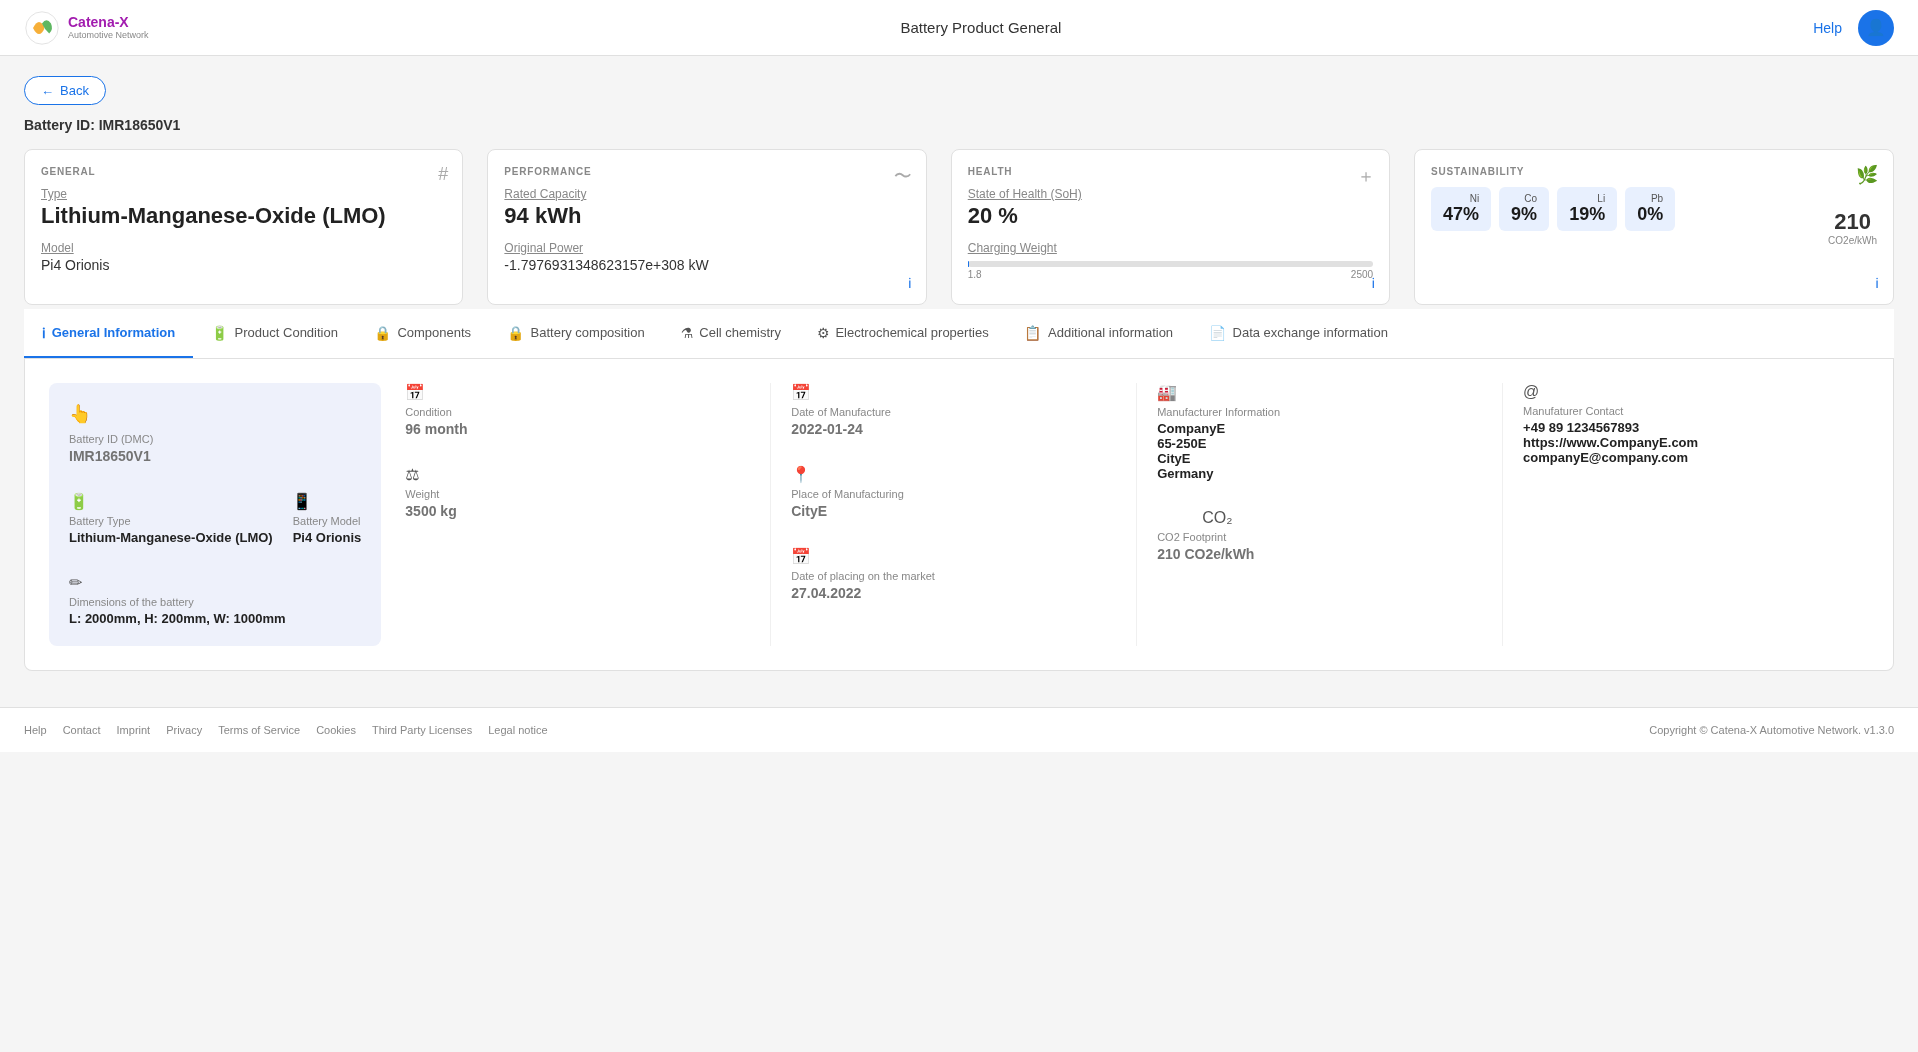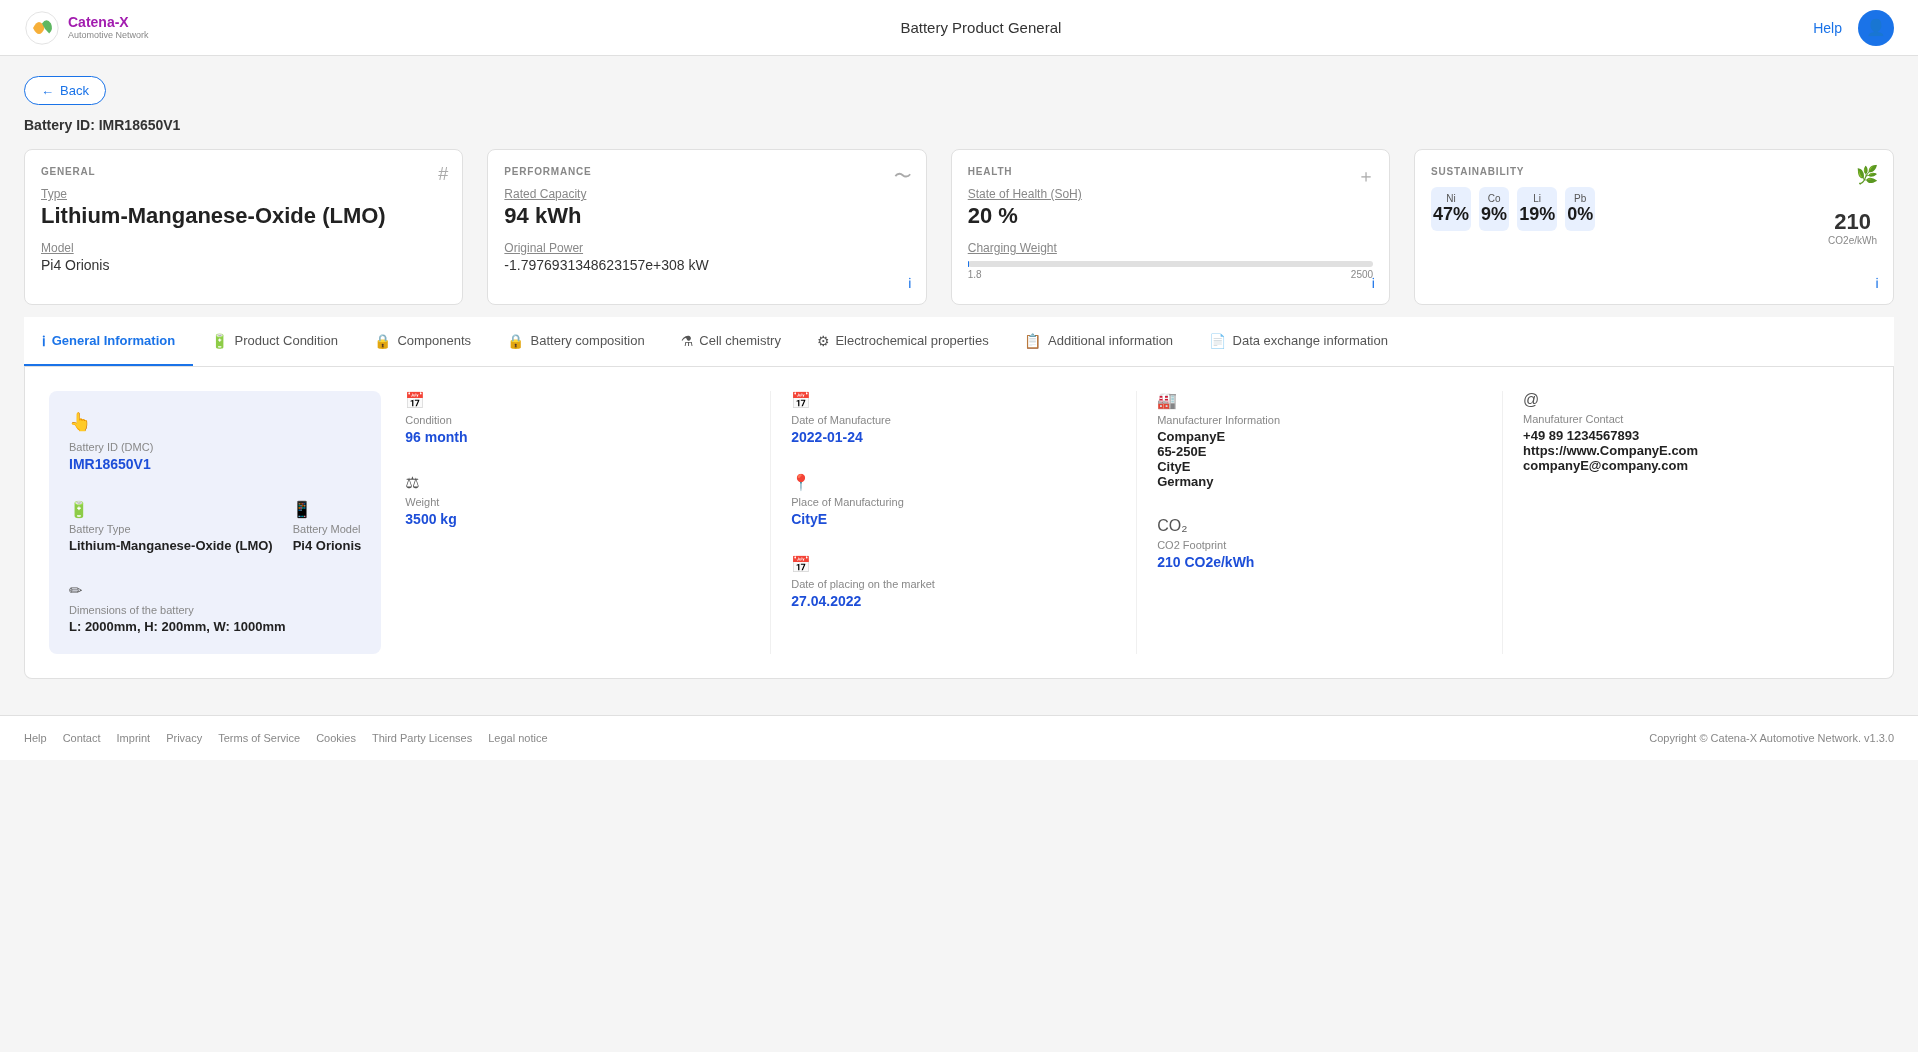--- a/index.html
+++ b/index.html
@@ -27,34 +27,34 @@
     .back-btn {
       display: inline-flex; align-items: center; gap: 6px;
       border: 1.5px solid #1a73e8; color: #1a73e8; background: #fff;
       padding: 6px 16px; border-radius: 20px; cursor: pointer; font-size: 13px; font-weight: 500;
     }
 
     
     .battery-id-header { text-align: left; font-size: 14px; font-weight: 600; color: #333; margin: 12px 0 16px; }
 
     
-    .cards-row { display: flex; gap: 24px; margin-bottom: 12px; border-radius: 22px; }
+    .cards-row { display: flex; gap: 24px; margin-bottom: 4px; border-radius: 22px; }
     .card { background: #fff; border: 1px solid #e0e0e0; border-radius: 8px; padding: 16px; flex: 1; position: relative; }
     .card-label { font-size: 10px; font-weight: 600; color: #888; letter-spacing: 0.8px; text-transform: uppercase; margin-bottom: 10px; }
     .card-icon { position: absolute; top: 14px; right: 14px; font-size: 18px; color: #aaa; }
     .card-field-label { font-size: 12px; color: #888; margin-bottom: 2px; text-decoration: underline; }
     .card-field-value { font-size: 22px; font-weight: 700; color: #222; margin-bottom: 12px; }
     .card-field-value-sm { font-size: 14px; font-weight: 500; color: #333; }
     .card-field-group { margin-bottom: 8px; }
     .info-icon { color: #1a73e8; font-size: 14px; position: absolute; bottom: 12px; right: 14px; }
 
     
     .sustain-card { flex: 1.1; }
     .sustain-chips { display: flex; gap: 8px; margin-bottom: 10px; flex-wrap: wrap; }
-    .sustain-chip { background: #e8f0fe; border-radius: 6px; padding: 6px 2px; text-align: center; }
+    .sustain-chip { background: #e8f0fe; border-radius: 6px; padding: 6px 12px; text-align: right; }
     .sustain-chip .chip-label { font-size: 10px; color: #555; }
     .sustain-chip .chip-value { font-size: 18px; font-weight: 700; color: #1a1a1a; }
     .sustain-co2 { position: absolute; right: 16px; top: 50%; transform: translateY(-50%); text-align: center; }
     .sustain-co2 .co2-value { font-size: 22px; font-weight: 700; }
     .sustain-co2 .co2-unit { font-size: 10px; color: #888; }
 
     
     .cycles-bar-wrap { margin-top: 6px; }
     .cycles-bar-track { height: 6px; background: #e0e0e0; border-radius: 3px; position: relative; }
     .cycles-bar-fill { height: 6px; background: #1a73e8; border-radius: 3px; width: 0.07%; }
@@ -67,21 +67,21 @@
       padding: 14px 18px; cursor: pointer; font-size: 13px; color: #555; font-weight: 400;
       border-bottom: 2px solid transparent; white-space: nowrap;
     }
     .tab-item.active { color: #1a73e8; border-bottom: 2px solid #1a73e8; font-weight: 600; }
     .tab-icon { font-size: 14px; }
 
     
     .content-area { background: #fff; border: 1px solid #e0e0e0; border-top: none; border-radius: 0 0 8px 8px; padding: 24px; }
     .info-field-label { font-size: 11px; color: #888; margin-bottom: 3px; }
     .info-field-value { font-size: 13px; font-weight: 600; color: #222; }
-    .info-field-value-lg { font-size: 14px; font-weight: 700; color: #1d4ed8; }
+    .info-field-value-lg { font-size: 14px; font-weight: 700; color: #737373; }
 
     
     .footer { padding: 16px 24px; display: flex; justify-content: space-between; align-items: center; color: #888; font-size: 11px; border-top: 1px solid #e0e0e0; background: #fff; margin-top: 16px; }
     .footer-links { display: flex; gap: 16px; }
     .footer-links a { color: #888; text-decoration: none; }
   </style>
 </head>
 <body>
 
 <div class="header">
@@ -299,21 +299,21 @@
         <div style="padding: 0 20px; border-right: 1px solid #f0f0f0;">
           <div style="margin-bottom: 28px;">
             <div style="font-size: 16px; color: #555; margin-bottom: 4px;">🏭</div>
             <div class="info-field-label">Manufacturer Information</div>
             <div class="info-field-value">CompanyE</div>
             <div class="info-field-value">65-250E</div>
             <div class="info-field-value">CityE</div>
             <div class="info-field-value">Germany</div>
           </div>
           <div>
-            <div style="font-size: 16px; color: #555; margin-bottom: 4px;">CO₂</div>
+            <div style="font-size: 16px; color: #555; margin-bottom: 4px; margin-left: 45px;">CO₂</div>
             <div class="info-field-label">CO2 Footprint</div>
             <div class="info-field-value-lg">210 CO2e/kWh</div>
           </div>
         </div>
 
         <div style="padding: 0 0 0 20px;">
           <div>
             <div style="font-size: 16px; color: #555; margin-bottom: 4px;">@</div>
             <div class="info-field-label">Manufaturer Contact</div>
             <div class="info-field-value">+49 89 1234567893</div>

